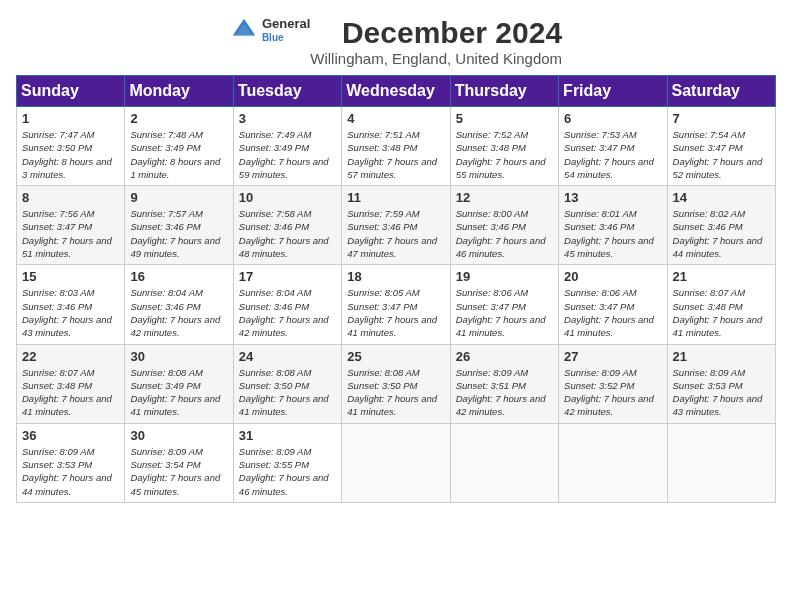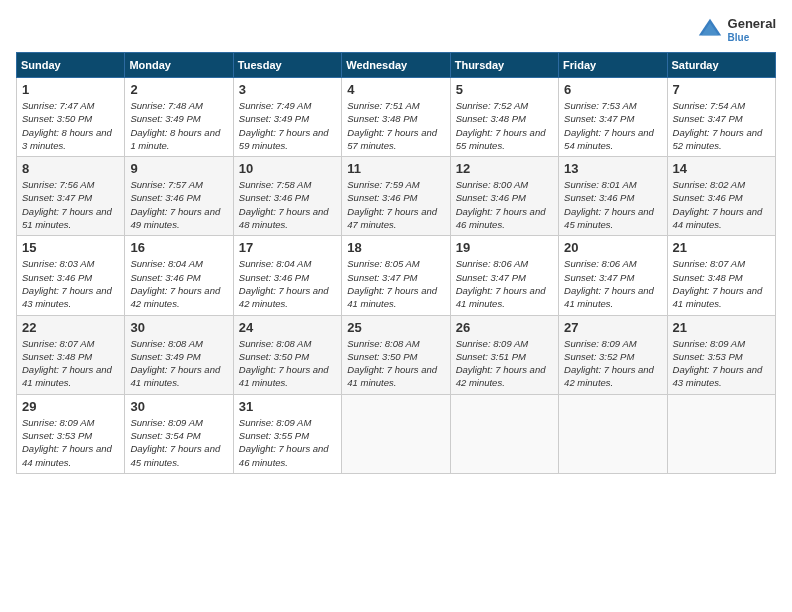--- a/index.html
+++ b/index.html
@@ -5,21 +5,21 @@
     * { box-sizing: border-box; margin: 0; padding: 0; }
     body {
       font-family: Arial, sans-serif;
       background: #fff;
       width: 792px;
       min-height: 612px;
       padding: 16px;
     }
     .header-area {
       display: flex;
-      justify-content: flex-end;
+      justify-content: center;
       align-items: flex-start;
       margin-bottom: 8px;
     }
     .logo {
       display: flex;
       align-items: center;
       gap: 4px;
     }
     .logo-text {
       display: flex;
@@ -43,25 +43,25 @@
     .subtitle {
       font-size: 15px;
       color: #555;
     }
     .calendar {
       width: 100%;
       border-collapse: collapse;
       font-size: 11px;
     }
     .calendar thead tr th {
-      background: #0c4a6e;
+      background: #4c1d95;
       color: #fff;
       padding: 6px 4px;
       text-align: left;
-      font-size: 11px;
+      font-size: 16px;
       font-weight: bold;
       border: 1px solid #2c6aa0;
     }
     .calendar tbody tr td {
       border: 1px solid #ccc;
       vertical-align: top;
       padding: 4px 5px;
       width: 14.28%;
       min-height: 80px;
       color: #333;
@@ -93,20 +93,24 @@
   <div class="logo">
     <svg class="logo-icon" viewBox="0 0 40 40">
       <polygon points="20,4 36,28 4,28" fill="#3a7fc1"></polygon>
       <polygon points="20,10 32,28 8,28" fill="#5a9fd4" opacity="0.5"></polygon>
     </svg>
     <div class="logo-text">
       <span class="logo-general">General</span>
       <span class="logo-blue">Blue</span>
     </div>
   </div>
+  <div class="title-area">
+    <div class="main-title">December 2024</div>
+    <div class="subtitle">Willingham, England, United Kingdom</div>
+  </div>
 </div>
 
 <table class="calendar">
   <thead>
     <tr>
     <th>Sunday</th>
         <th>Monday</th>
         <th>Tuesday</th>
         <th>Wednesday</th>
         <th>Thursday</th>
@@ -342,21 +346,21 @@
           <span class="day-num">21</span>
           <div class="day-info">
             <span>Sunrise: 8:09 AM</span><br>
             <span>Sunset: 3:53 PM</span><br>
             <span>Daylight: 7 hours and 43 minutes.</span>
           </div>
         </td>
       </tr>
       <tr>
         <td>
-          <span class="day-num">29</span>
+          <span class="day-num">36</span>
           <div class="day-info">
             <span>Sunrise: 8:09 AM</span><br>
             <span>Sunset: 3:53 PM</span><br>
             <span>Daylight: 7 hours and 44 minutes.</span>
           </div>
         </td>
         <td>
           <span class="day-num">30</span>
           <div class="day-info">
             <span>Sunrise: 8:09 AM</span><br>

